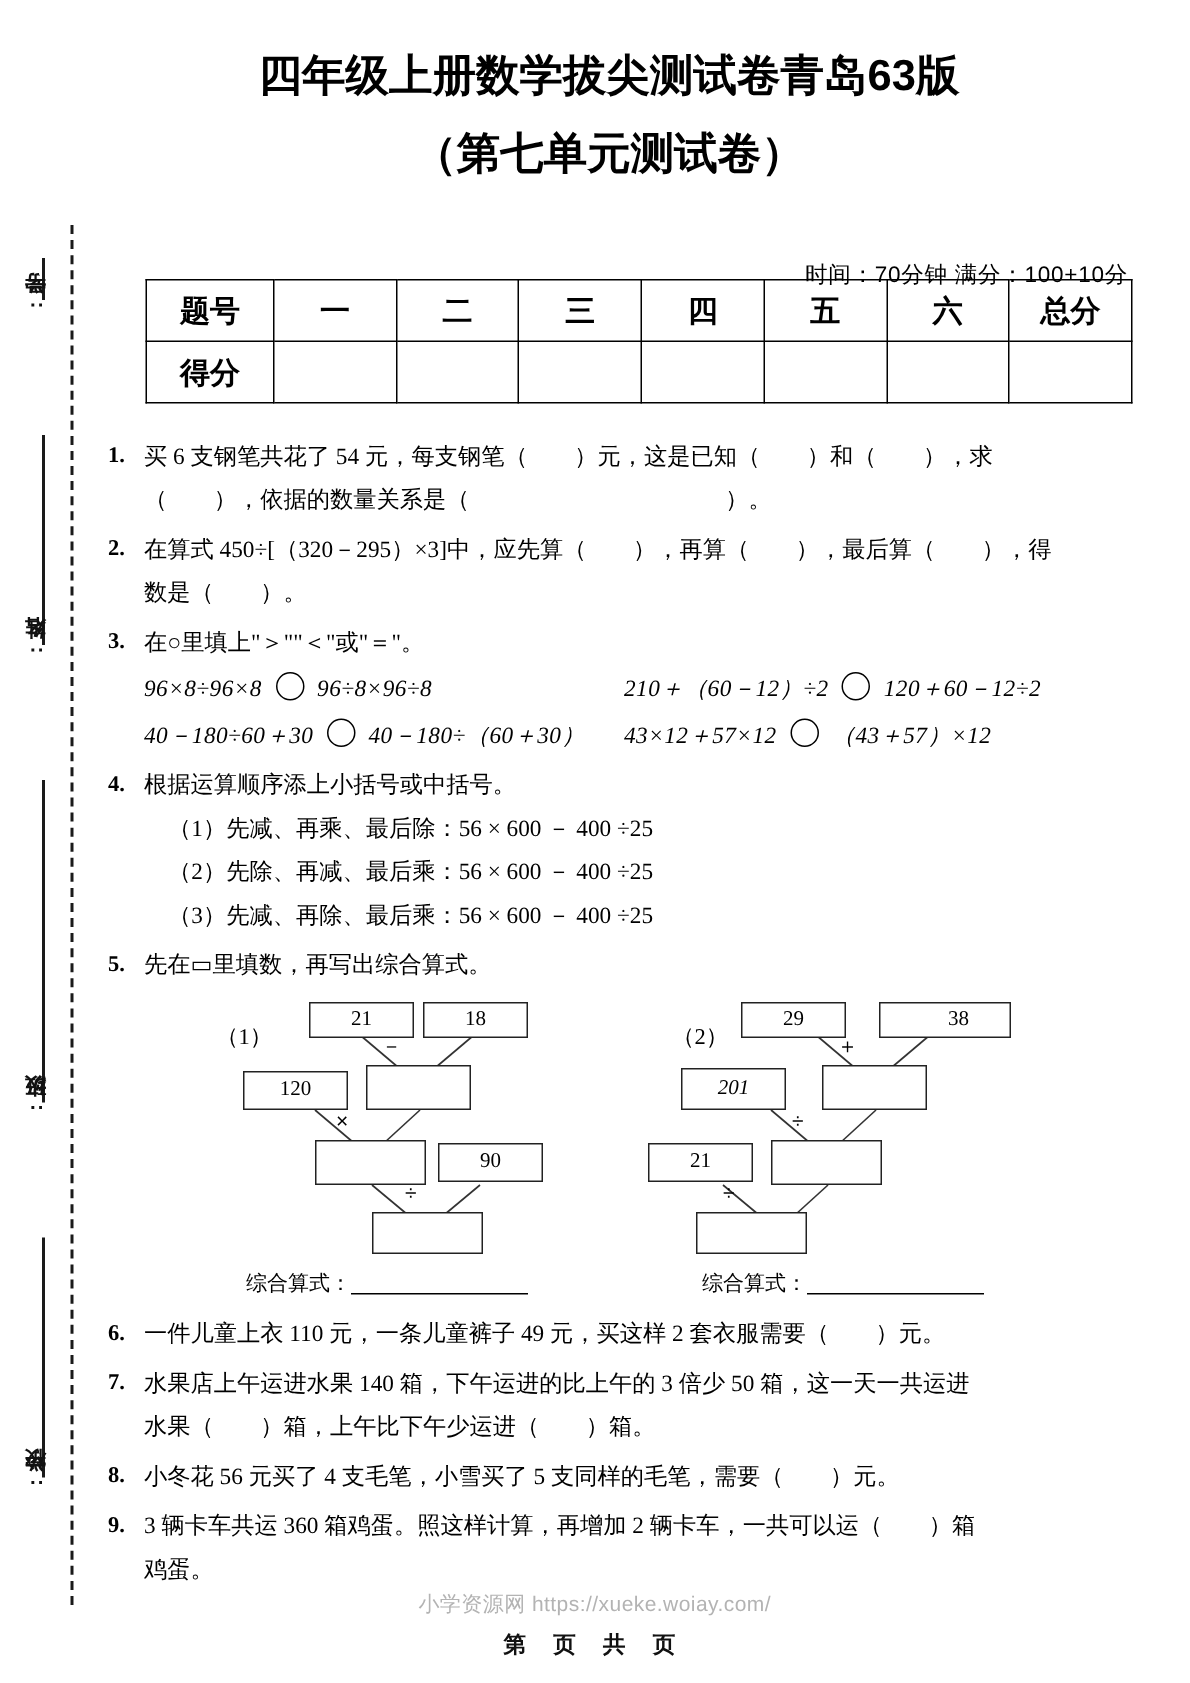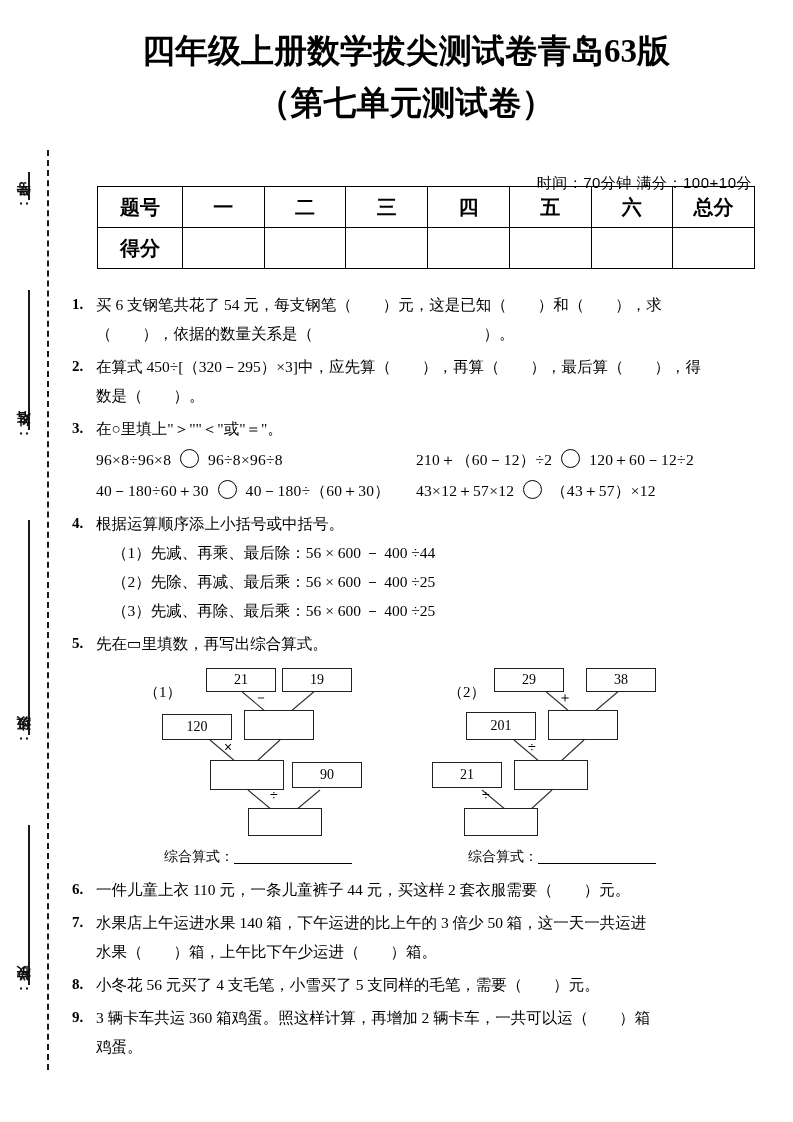--- a/index.html
+++ b/index.html
@@ -32,23 +32,23 @@
     color:#111;
   }
   .vline{
     position:absolute;left:28px;width:0;
     border-left:2px solid #1a1a1a;
   }
 
   
   .title-wrap{position:absolute;left:56px;top:28px;width:700px;text-align:center;}
   .title-main,.title-sub{
-    font-family:Liberation Serif, serif;
+    font-family:Liberation Sans, sans-serif;
     font-weight:700;
-    font-size:33px;
+    font-size:29px;
     line-height:46px;
     letter-spacing:0px;
     color:#000;
   }
   .title-sub{margin-top:6px;}
 
   .meta-line{
     position:absolute;right:41px;top:174px;
     font-family:"Liberation Sans","DejaVu Sans",sans-serif;
     font-size:15px;font-weight:400;
@@ -99,21 +99,21 @@
     font-size:15px;
   }
   .qline{display:block;}
 
   
   .circ{
     display:inline-block;width:17px;height:17px;
     border:1.3px solid #000;border-radius:50%;
     vertical-align:-3px;margin:0 5px;
   }
-  .cmp-row{display:flex;gap:0;margin-top:2px;}
+  .cmp-row{display:flex;gap:0;margin-top:2px;font-style:italic;}
   .cmp-cell{white-space:nowrap;}
   .cmp-cell.left{width:320px;}
 
   .expr{letter-spacing:.3px;}
 
   
   .diagrams{position:relative;height:150px;margin-top:6px;}
   .diagram{position:absolute;top:0;}
   .diagram.d1{left:48px;}
   .diagram.d2{left:352px;}
@@ -252,21 +252,21 @@
           <span class="expr">43×12＋57×12</span>
           <span class="circ"></span>
           <span class="expr">（43＋57）×12</span>
         </div>
       </div>
     </div>
 
     <div class="q">
       <span class="qnum">4.</span>
       <span class="qline">根据运算顺序添上小括号或中括号。</span>
-      <span class="qline" style="padding-left:16px;">（1）先减、再乘、最后除：56 × 600 － 400 ÷44</span>
+      <span class="qline" style="padding-left:16px;">（1）先减、再乘、最后除：56 × 600 － 400 ÷25</span>
       <span class="qline" style="padding-left:16px;">（2）先除、再减、最后乘：56 × 600 － 400 ÷25</span>
       <span class="qline" style="padding-left:16px;">（3）先减、再除、最后乘：56 × 600 － 400 ÷25</span>
     </div>
 
     <div class="q">
       <span class="qnum">5.</span>
       <span class="qline">先在▭里填数，再写出综合算式。</span>
 
       <div class="diagrams">
 
@@ -275,21 +275,21 @@
           <div class="dstage">
             <svg class="dsvg" width="280" height="150">
               <line x1="96" y1="26" x2="122" y2="48" stroke="#333" stroke-width="1.1"></line>
               <line x1="172" y1="26" x2="146" y2="48" stroke="#333" stroke-width="1.1"></line>
               <line x1="66" y1="76" x2="92" y2="98" stroke="#333" stroke-width="1.1"></line>
               <line x1="136" y1="76" x2="112" y2="98" stroke="#333" stroke-width="1.1"></line>
               <line x1="104" y1="126" x2="128" y2="146" stroke="#333" stroke-width="1.1"></line>
               <line x1="176" y1="126" x2="152" y2="146" stroke="#333" stroke-width="1.1"></line>
             </svg>
             <div class="box" style="left:62px;top:4px;width:68px;height:22px;">21</div>
-            <div class="box" style="left:138px;top:4px;width:68px;height:22px;">19</div>
+            <div class="box" style="left:138px;top:4px;width:68px;height:22px;">18</div>
             <div class="opm" style="left:110px;top:26px;">－</div>
             <div class="box" style="left:100px;top:46px;width:68px;height:28px;"></div>
             <div class="box" style="left:18px;top:50px;width:68px;height:24px;">120</div>
             <div class="opm" style="left:80px;top:76px;">×</div>
             <div class="box" style="left:66px;top:96px;width:72px;height:28px;"></div>
             <div class="box" style="left:148px;top:98px;width:68px;height:24px;text-align:center;">90</div>
             <div class="opm" style="left:126px;top:124px;">÷</div>
             <div class="box" style="left:104px;top:144px;width:72px;height:26px;"></div>
           </div>
         </div>
@@ -299,42 +299,42 @@
           <div class="dstage">
             <svg class="dsvg" width="280" height="150">
               <line x1="96" y1="26" x2="122" y2="48" stroke="#333" stroke-width="1.1"></line>
               <line x1="172" y1="26" x2="146" y2="48" stroke="#333" stroke-width="1.1"></line>
               <line x1="66" y1="76" x2="92" y2="98" stroke="#333" stroke-width="1.1"></line>
               <line x1="136" y1="76" x2="112" y2="98" stroke="#333" stroke-width="1.1"></line>
               <line x1="34" y1="126" x2="58" y2="146" stroke="#333" stroke-width="1.1"></line>
               <line x1="104" y1="126" x2="82" y2="146" stroke="#333" stroke-width="1.1"></line>
             </svg>
             <div class="box" style="left:46px;top:4px;width:68px;height:22px;">29</div>
-            <div class="box" style="left:138px;top:4px;width:68px;height:22px;">38</div>
+            <div class="box" style="left:138px;top:4px;width:68px;height:22px;padding-left:18px;">38</div>
             <div class="opm" style="left:110px;top:26px;">＋</div>
             <div class="box" style="left:100px;top:46px;width:68px;height:28px;"></div>
-            <div class="box" style="left:18px;top:48px;width:68px;height:26px;">201</div>
+            <div class="box" style="left:6px;top:48px;width:68px;height:26px;font-style:italic;">201</div>
             <div class="opm" style="left:80px;top:76px;">÷</div>
             <div class="box" style="left:66px;top:96px;width:72px;height:28px;"></div>
             <div class="box" style="left:-16px;top:98px;width:68px;height:24px;">21</div>
             <div class="opm" style="left:34px;top:124px;">÷</div>
             <div class="box" style="left:16px;top:144px;width:72px;height:26px;"></div>
           </div>
         </div>
       </div>
 
       <div class="sumline" style="margin-top:28px;">
         <span class="sum-item" style="width:304px;padding-left:68px;"><span>综合算式：</span><span class="ul" style="width:118px;"></span></span>
         <span class="sum-item"><span>综合算式：</span><span class="ul" style="width:118px;"></span></span>
       </div>
     </div>
 
     <div class="q">
       <span class="qnum">6.</span>
-      <span class="qline">一件儿童上衣 110 元，一条儿童裤子 44 元，买这样 2 套衣服需要（　　）元。</span>
+      <span class="qline">一件儿童上衣 110 元，一条儿童裤子 49 元，买这样 2 套衣服需要（　　）元。</span>
     </div>
 
     <div class="q">
       <span class="qnum">7.</span>
       <span class="qline">水果店上午运进水果 140 箱，下午运进的比上午的 3 倍少 50 箱，这一天一共运进</span>
       <span class="qline">水果（　　）箱，上午比下午少运进（　　）箱。</span>
     </div>
 
     <div class="q">
       <span class="qnum">8.</span>
@@ -342,14 +342,18 @@
     </div>
 
     <div class="q">
       <span class="qnum">9.</span>
       <span class="qline">3 辆卡车共运 360 箱鸡蛋。照这样计算，再增加 2 辆卡车，一共可以运（　　）箱</span>
       <span class="qline">鸡蛋。</span>
     </div>
 
   </div>
 
+  <div class="footer">
+    <div class="wm">小学资源网 https://xueke.woiay.com/</div>
+    <div class="pg">第 页 共 页</div>
+  </div>
 
 </div>
 
 </body></html>

